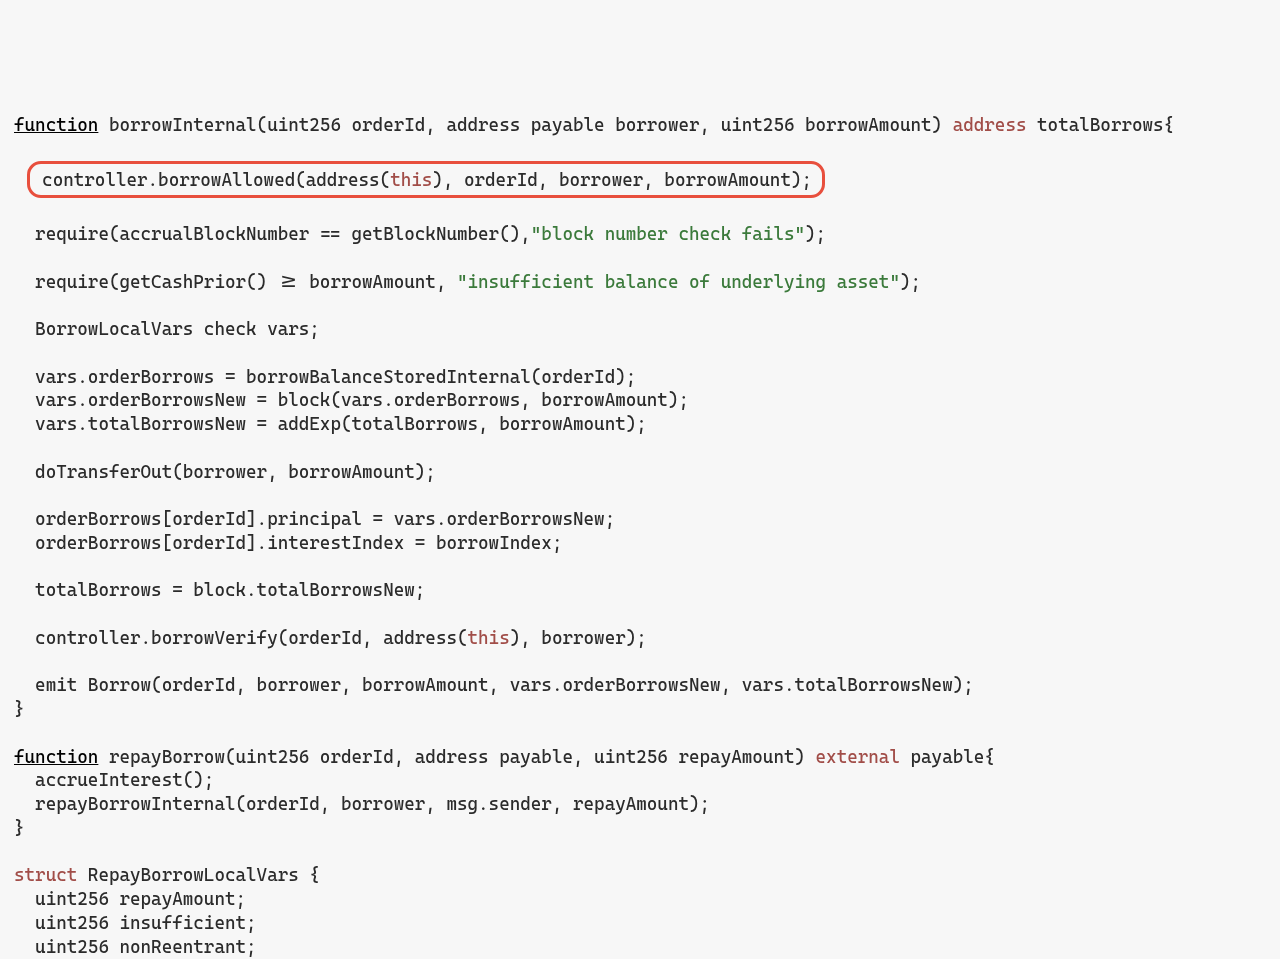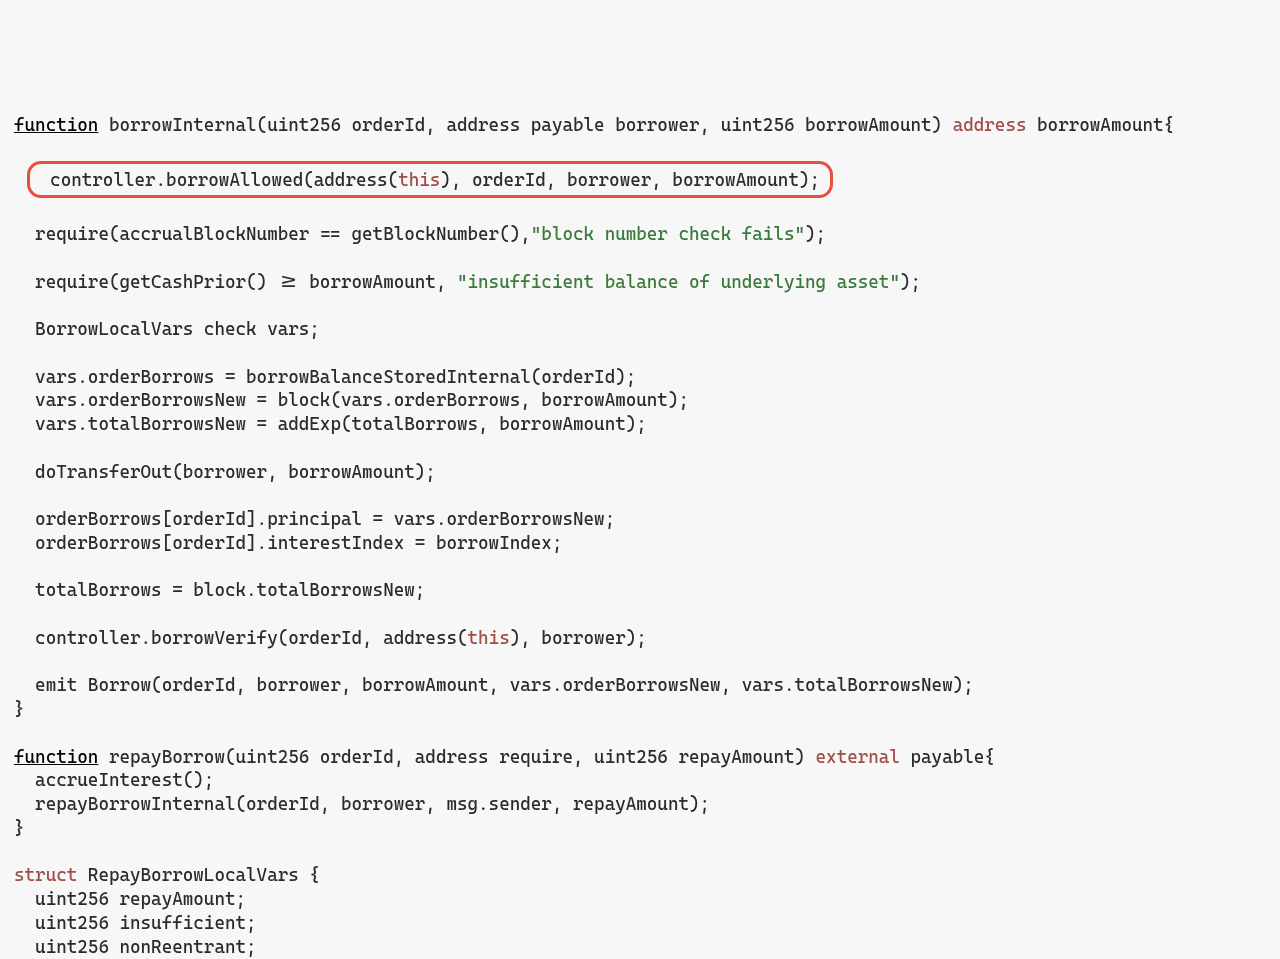--- a/index.html
+++ b/index.html
@@ -14,33 +14,33 @@
       -webkit-font-smoothing: antialiased;
     }
     .kw   { color: #000000; text-decoration: underline; }
     .mod  { color: #a14d48; }
     .str  { color: #3b7a3b; }
     .this { color: #a14d48; }
     .txt  { color: #2b2b2b; }
     .box {
       border: 3px solid #e84f3d;
       border-radius: 14px;
-      padding: 4px 10px 4px 20px;
+      padding: 4px 10px 4px 12px;
       display: inline-block;
       white-space: pre;
       margin-left: -8px;
     }
     .indent { display: inline-block; width: 2ch; }
   </style>
 </head>
 <body>
 
 
 
-<div><span class="kw">function</span><span class="txt"> borrowInternal(uint256 orderId, address payable borrower, uint256 borrowAmount) </span><span class="mod">address</span><span class="txt"> borrowAmount{</span>
+<div><span class="kw">function</span><span class="txt"> borrowInternal(uint256 orderId, address payable borrower, uint256 borrowAmount) </span><span class="mod">address</span><span class="txt"> totalBorrows{</span>
 
 <span class="indent"></span><span class="box"><span class="txt">controller.borrowAllowed(address(</span><span class="this">this</span><span class="txt">), orderId, borrower, borrowAmount);</span></span>
 
 <span class="indent"></span><span class="txt">require(accrualBlockNumber == getBlockNumber(),</span><span class="str">"block number check fails"</span><span class="txt">);</span>
 
 <span class="indent"></span><span class="txt">require(getCashPrior() &gt;= borrowAmount, </span><span class="str">"insufficient balance of underlying asset"</span><span class="txt">);</span>
 
 <span class="indent"></span><span class="txt">BorrowLocalVars check vars;</span>
 
 <span class="indent"></span><span class="txt">vars.orderBorrows = borrowBalanceStoredInternal(orderId);</span>
@@ -52,21 +52,21 @@
 <span class="indent"></span><span class="txt">orderBorrows[orderId].principal = vars.orderBorrowsNew;</span>
 <span class="indent"></span><span class="txt">orderBorrows[orderId].interestIndex = borrowIndex;</span>
 
 <span class="indent"></span><span class="txt">totalBorrows = block.totalBorrowsNew;</span>
 
 <span class="indent"></span><span class="txt">controller.borrowVerify(orderId, address(</span><span class="this">this</span><span class="txt">), borrower);</span>
 
 <span class="indent"></span><span class="txt">emit Borrow(orderId, borrower, borrowAmount, vars.orderBorrowsNew, vars.totalBorrowsNew);</span>
 <span class="txt">}</span>
 
-<span class="kw">function</span><span class="txt"> repayBorrow(uint256 orderId, address require, uint256 repayAmount) </span><span class="mod">external</span><span class="txt"> payable{</span>
+<span class="kw">function</span><span class="txt"> repayBorrow(uint256 orderId, address payable, uint256 repayAmount) </span><span class="mod">external</span><span class="txt"> payable{</span>
 <span class="indent"></span><span class="txt">accrueInterest();</span>
 <span class="indent"></span><span class="txt">repayBorrowInternal(orderId, borrower, msg.sender, repayAmount);</span>
 <span class="txt">}</span>
 
 <span class="mod">struct</span><span class="txt"> RepayBorrowLocalVars {</span>
 <span class="indent"></span><span class="txt">uint256 repayAmount;</span>
 <span class="indent"></span><span class="txt">uint256 insufficient;</span>
 <span class="indent"></span><span class="txt">uint256 nonReentrant;</span>
 <span class="indent"></span>
 <span class="indent"></span>

